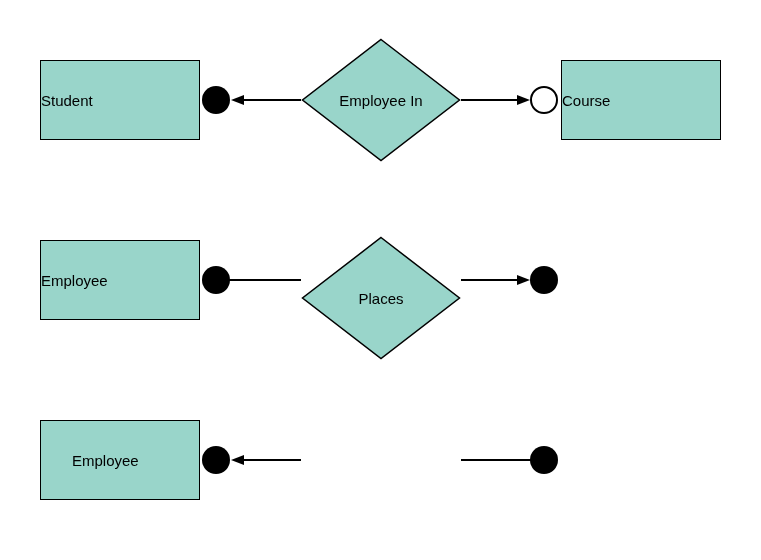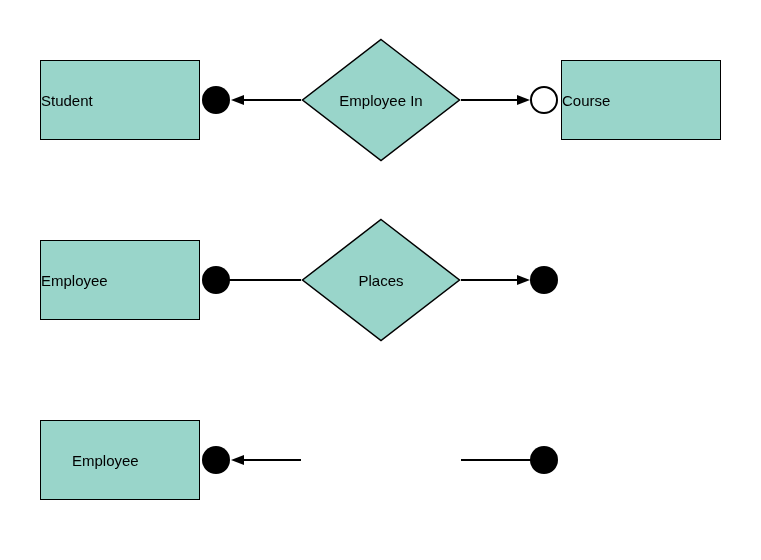--- a/index.html
+++ b/index.html
@@ -63,21 +63,21 @@
   <div class="dot open" style="left:530px;top:86px;"></div>
   <div class="entity" style="left:561px;top:60px;">
     <span class="shape-label">Course</span>
   </div>
 
   <div class="entity" style="left:40px;top:240px;">
     <span class="shape-label">Employee</span>
   </div>
   <div class="dot" style="left:202px;top:266px;"></div>
   <div class="line" style="left:229px;top:279.3px;width:72px;"></div>
-  <div class="diamond" style="left:301px;top:218px;">
+  <div class="diamond" style="left:301px;top:236px;">
     <svg width="160" height="124" viewBox="0 0 160 124">
       <polygon points="80,1.5 158.5,62 80,122.5 1.5,62"></polygon>
     </svg>
     <div class="lbl shape-label">Places</div>
   </div>
   <div class="line" style="left:461px;top:279.3px;width:57px;"></div>
   <div class="arrow right" style="left:517px;top:274.5px;"></div>
   <div class="dot" style="left:530px;top:266px;"></div>
 
   <div class="entity" style="left:40px;top:420px;padding-left:31px;">

